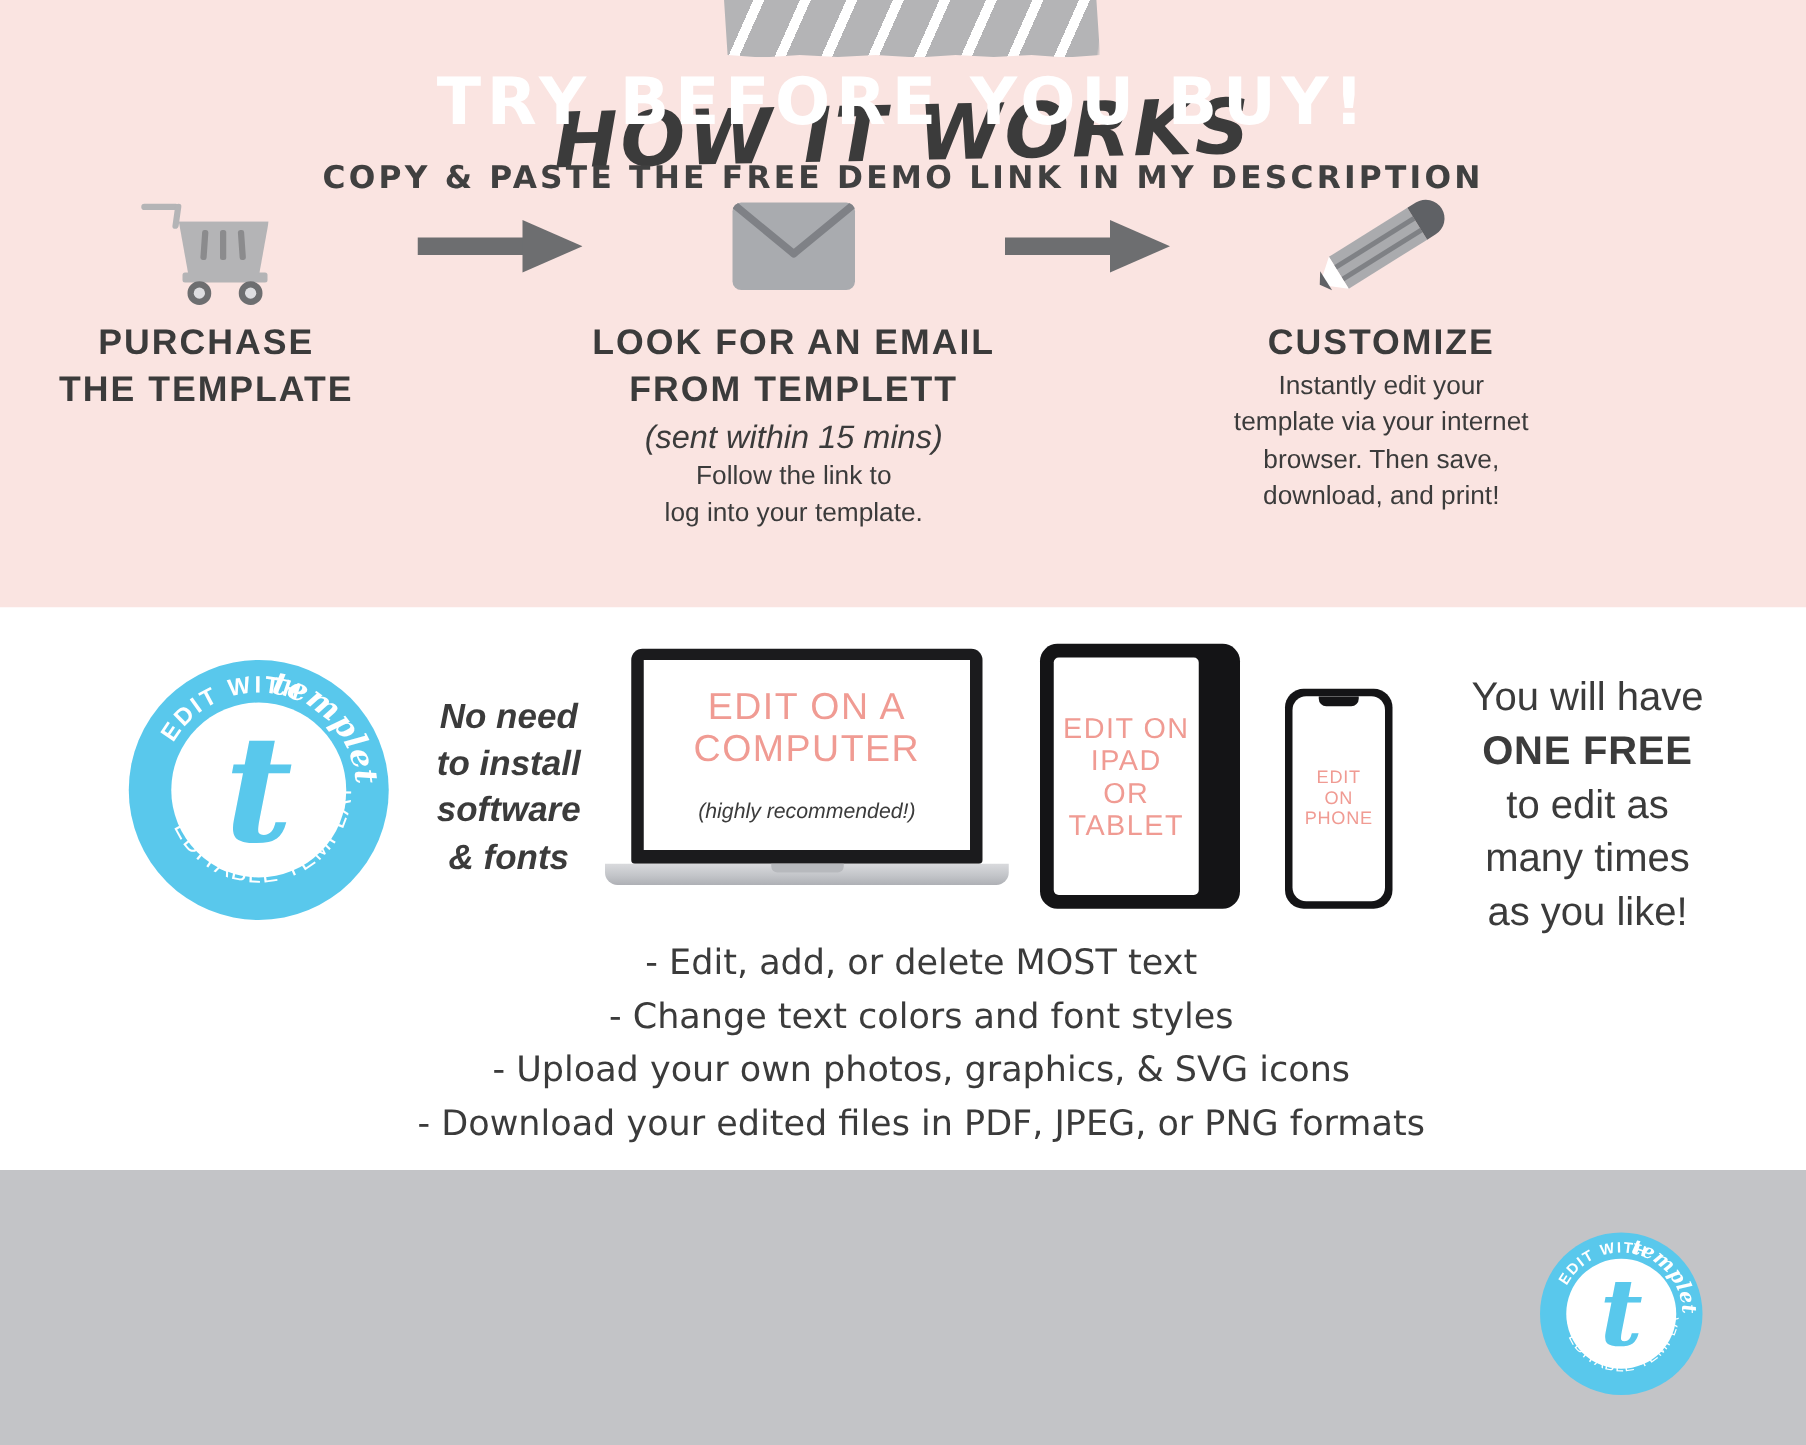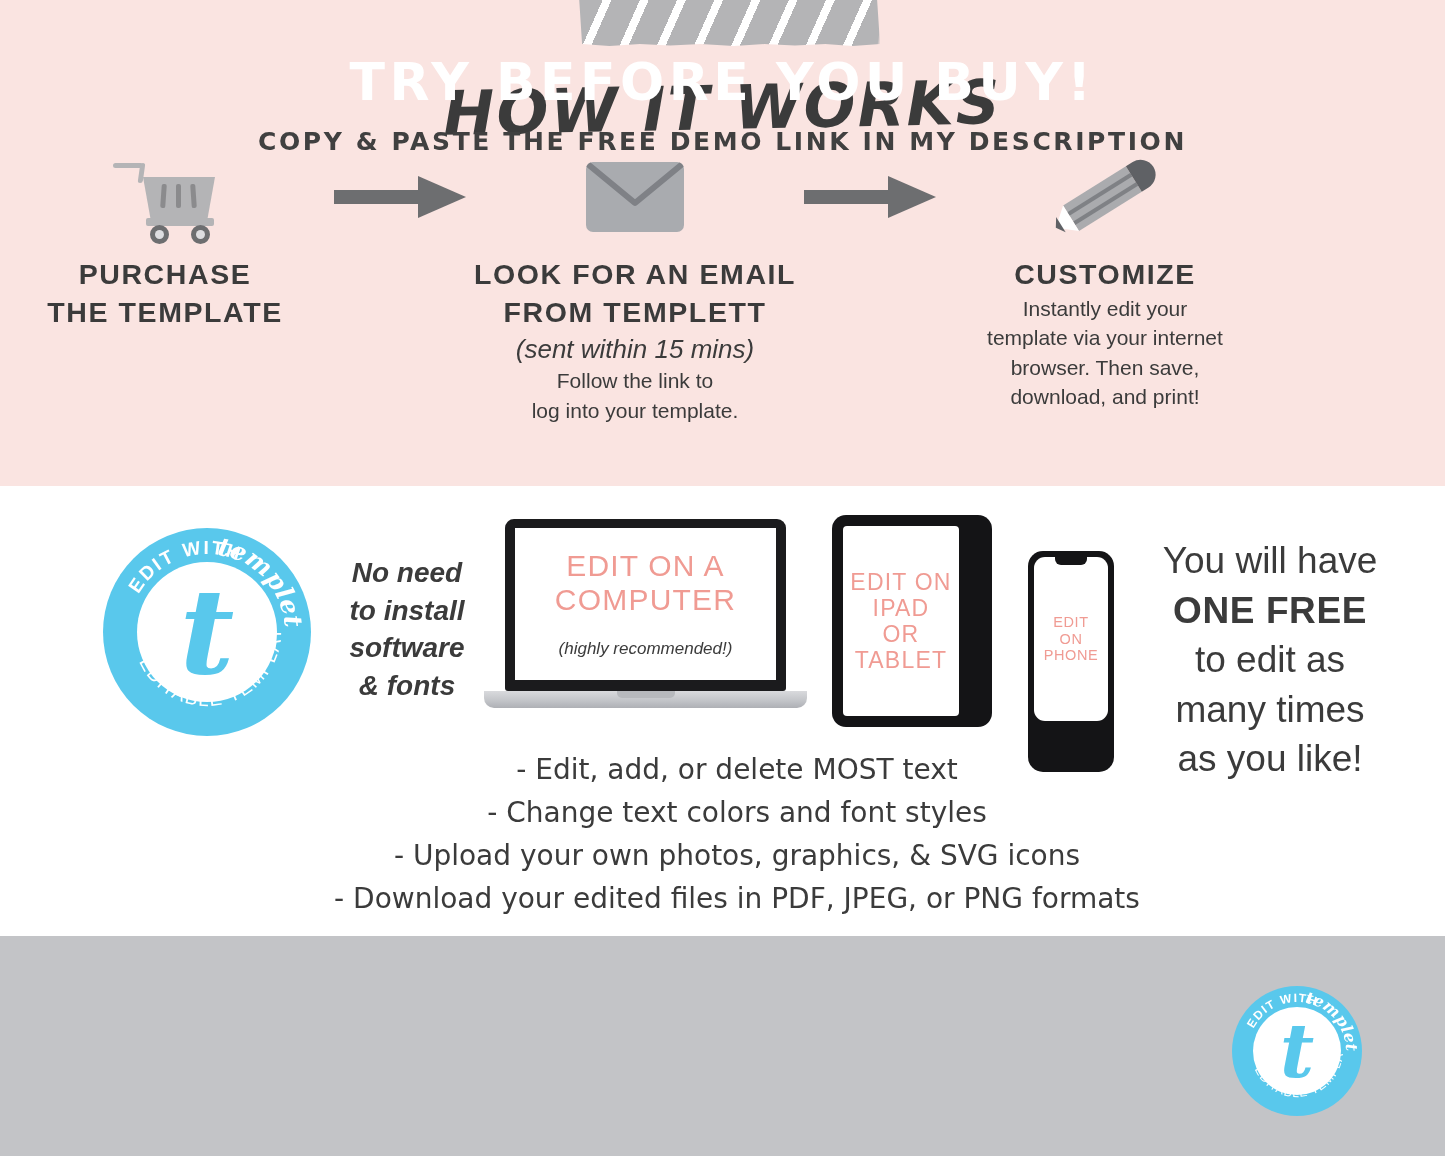--- a/index.html
+++ b/index.html
@@ -146,28 +146,28 @@
   .dev-sub{
     color:#3b3b3b;font-style:italic;font-size:17px;margin-top:23px;
   }
 
   
   .tablet{position:absolute;left:832px;top:515px;width:160px;height:212px;
     background:#141416;border-radius:14px;}
   .tablet .scr{position:absolute;left:11px;top:11px;width:116px;height:190px;background:#fff;border-radius:4px;}
 
   
-  .phone{position:absolute;left:1028px;top:551px;width:86px;height:221px;
+  .phone{position:absolute;left:1028px;top:551px;width:86px;height:176px;
     background:#141416;border-radius:15px;}
   .phone .scr{position:absolute;left:6px;top:6px;width:74px;height:164px;background:#fff;border-radius:11px;overflow:hidden;}
   .phone .notch{position:absolute;left:21px;top:0;width:32px;height:8px;background:#141416;border-radius:0 0 6px 6px;}
 
   .oneyear{
     position:absolute;left:1120px;top:536px;width:300px;text-align:center;
-    font-size:37px;line-height:1.34;color:#3b3b3b;
+    font-size:32px;line-height:1.34;color:#3b3b3b;
   }
   .oneyear b{font-weight:bold;letter-spacing:0.6px;}
 
   .bullets{
     position:absolute;left:0;top:748px;width:1445px;text-align:center;
   }
   .bullets div{
     font-family:"DejaVu Sans", sans-serif;
     font-size:28px;line-height:1.54;color:#3b3b3b;margin-left:29px;
   }

